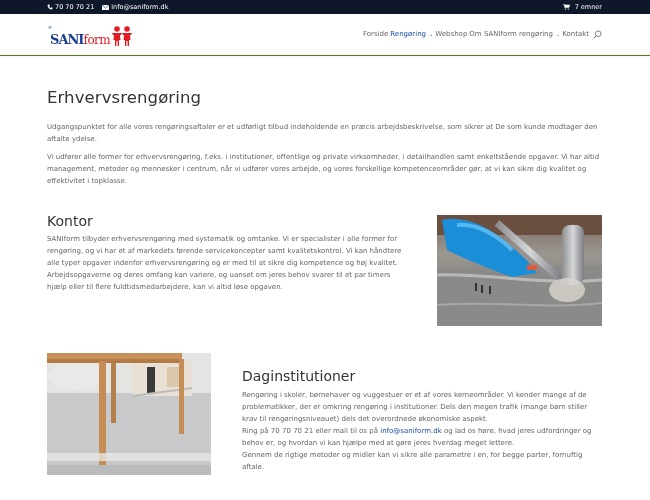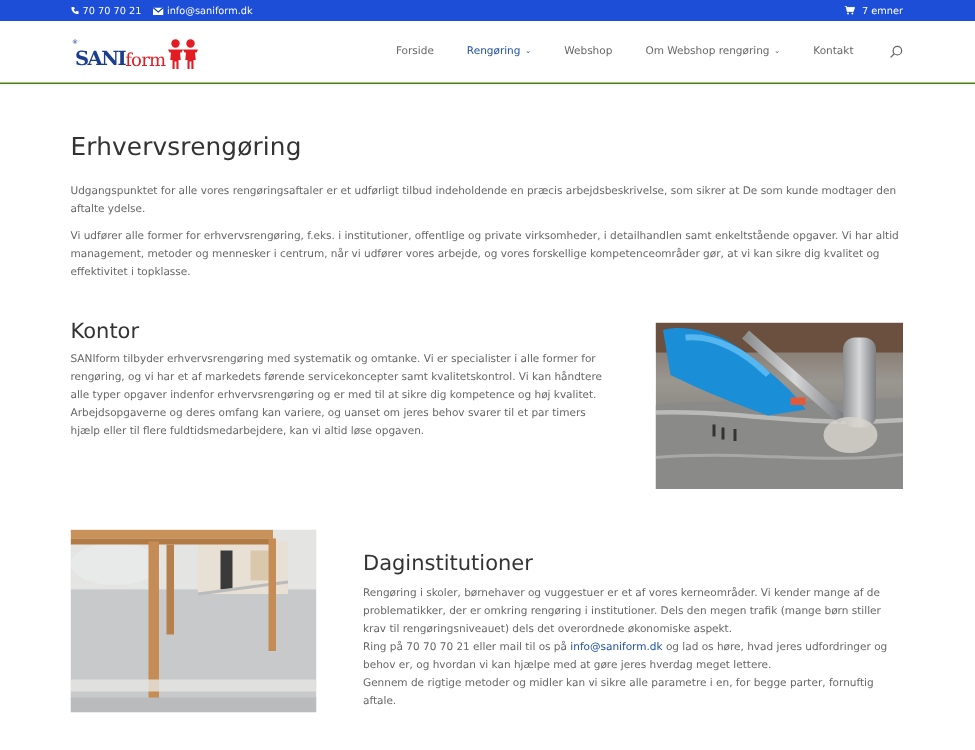--- a/index.html
+++ b/index.html
@@ -1,40 +1,40 @@
 <!DOCTYPE html>
 <html><head>
 <meta charset="utf-8">
 <style>
   * { box-sizing: border-box; margin: 0; padding: 0; }
   html, body { width: 650px; height: 500px; overflow: hidden; background: #ffffff; }
   body { font-family: "DejaVu Sans", "Liberation Sans", sans-serif; color: #666666; }
 
   .topbar {
     position: absolute; left: 0; top: 0; width: 650px; height: 14px;
-    background: #1d4ed8; color: #ffffff; font-size: 6.5px;
+    background: #0f172a; color: #ffffff; font-size: 6.5px;
     display: flex; align-items: center; text-align: center;
   }
   .topbar .left { position: absolute; left: 47px; display: flex; align-items: center; gap: 8px; }
   .topbar .right { position: absolute; right: 48px; display: flex; align-items: center; gap: 4px; }
   .topbar .item { display: flex; align-items: center; gap: 2px; }
   .topbar svg { display: block; }
 
   .header {
     position: absolute; left: 0; top: 14px; width: 650px; height: 42px;
     background: #ffffff; border-bottom: 1px solid #4d7c0f;
     box-shadow: 0 1px 2px rgba(0,0,0,0.04);
   }
   .logo { position: absolute; left: 48px; top: 10px; height: 22px; display: flex; align-items: flex-end; }
   .logo .reg { font-size: 4px; color: #0b3a8c; position: absolute; left: 0; top: 1px; }
   .logo .sani { font-family: "DejaVu Serif", "Liberation Serif", serif; font-weight: bold; font-size: 13px; color: #1a3d8f; letter-spacing: -1px; line-height: 1; margin-left: 2px; }
   .logo .form { font-family: "DejaVu Serif", "Liberation Serif", serif; font-weight: normal; font-size: 12px; color: #e31b23; line-height: 1; letter-spacing: -0.5px; }
   .logo .figs { margin-left: 1px; }
 
-  .nav { position: absolute; right: 48px; top: 0; height: 40px; display: flex; align-items: center; gap: 22px; font-size: 7px; color: #666666; }
+  .nav { position: absolute; right: 48px; top: 0; height: 40px; display: flex; align-items: center; gap: 2px; font-size: 7px; color: #666666; }
   .nav .nav-item { display: flex; align-items: center; gap: 3px; cursor: pointer; }
   .nav .nav-item.active { color: #1f4ea3; font-weight: normal; }
   .nav .chev { font-size: 5px; }
   .nav .search { margin-left: 2px; }
 
   .page-title { position: absolute; left: 47px; top: 88px; font-size: 16.5px; color: #333333; font-weight: normal; letter-spacing: 0.1px; }
   .intro { position: absolute; left: 47px; top: 121px; width: 556px; font-size: 7px; line-height: 12px; color: #666666; }
   .intro p { margin-bottom: 6px; }
 
   .sec-title { position: absolute; font-size: 14px; color: #333333; font-weight: normal; }
@@ -94,21 +94,21 @@
       <span>Forside</span>
     </div>
     <div class="nav-item active">
       <span>Rengøring</span>
       <span class="chev">⌄</span>
     </div>
     <div class="nav-item">
       <span>Webshop</span>
     </div>
     <div class="nav-item">
-      <span>Om Webshop rengøring</span>
+      <span>Om SANIform rengøring</span>
       <span class="chev">⌄</span>
     </div>
     <div class="nav-item">
       <span>Kontakt</span>
     </div>
     <div class="nav-item search">
       <svg width="9" height="9" viewBox="0 0 12 12">
           <circle cx="7" cy="5" r="3.8" stroke="#666" stroke-width="1.1" fill="none"></circle>
           <line x1="4.3" y1="7.7" x2="1" y2="11" stroke="#666" stroke-width="1.2"></line>
         </svg>

